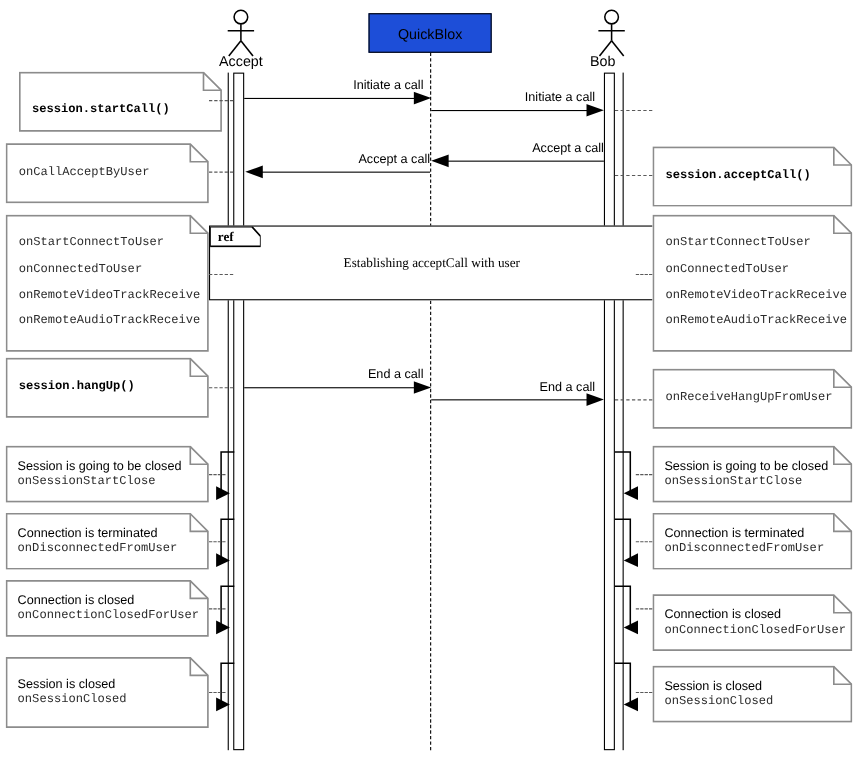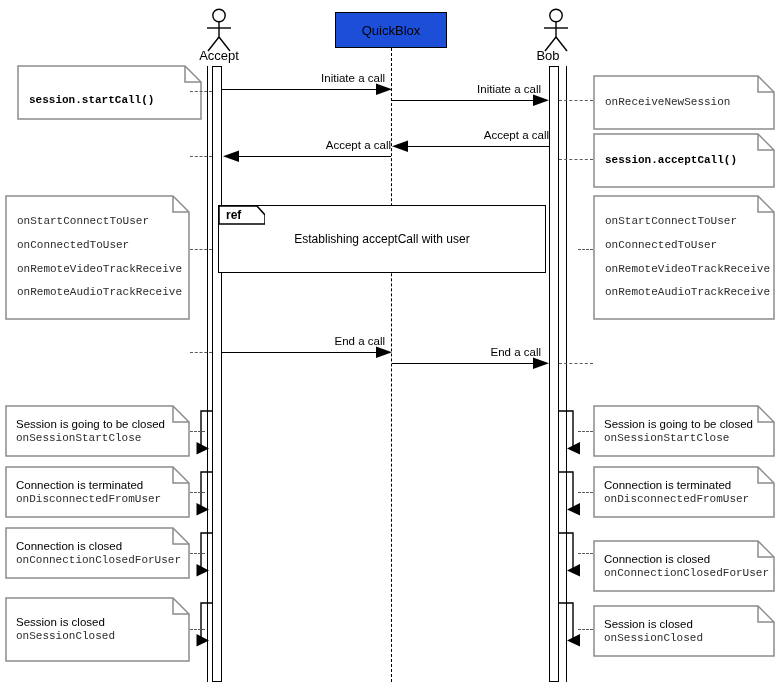--- a/index.html
+++ b/index.html
@@ -207,21 +207,21 @@
   <div class="msg-label" style="left:236px;top:139px;width:155px;">Accept a call</div>
 
   <div class="msg-line" style="left:406px;top:146px;width:143px;"></div>
   <div class="arrowhead" style="left:391px;top:139px;">
     <svg width="17" height="15" viewBox="0 0 17 15">
         <polygon points="17,1.5 1,7.2 17,13" fill="#000"></polygon>
       </svg>
   </div>
   <div class="msg-label" style="left:406px;top:129px;width:143px;">Accept a call</div>
 
-  <div class="ref-frag" style="left:218px;top:205px;width:328px;height:68px;">
+  <div class="ref-frag" style="left:190px;top:205px;width:405px;height:68px;font-family:Liberation Serif, serif;">
     <div class="ref-tag">
       <svg width="46" height="19" viewBox="0 0 46 19">
         <path d="M0,0 L38,0 L46,9 L46,18 L0,18 Z" fill="#fff" stroke="#000" stroke-width="1.5"></path>
       </svg>
     </div>
     <div class="ref-tag-text">ref</div>
     <div class="ref-content">Establishing acceptCall with user</div>
   </div>
 
   <div class="msg-line" style="left:222px;top:352px;width:163px;"></div>
@@ -294,36 +294,54 @@
     <svg class="note-shape" width="185" height="55" viewBox="0 0 185 55" preserveAspectRatio="none">
       <path d="M1,1 L168,1 L184,17 L184,54 L1,54 Z" fill="#fff" stroke="#8c8c8c" stroke-width="1.5"></path>
       <path d="M168,1 L168,17 L184,17" fill="none" stroke="#8c8c8c" stroke-width="1.5"></path>
     </svg>
     <div class="note-body">
       <div class="note-line mono-bold">session.startCall()</div>
     </div>
   </div>
   <div class="connector" style="left:190px;top:91px;width:22px;"></div>
 
+  <div class="note" style="left:5px;top:130px;width:185px;height:55px;">
+    <svg class="note-shape" width="185" height="55" viewBox="0 0 185 55" preserveAspectRatio="none">
+      <path d="M1,1 L168,1 L184,17 L184,54 L1,54 Z" fill="#fff" stroke="#8c8c8c" stroke-width="1.5"></path>
+      <path d="M168,1 L168,17 L184,17" fill="none" stroke="#8c8c8c" stroke-width="1.5"></path>
+    </svg>
+    <div class="note-body">
+      <div class="note-line mono">onCallAcceptByUser</div>
+    </div>
+  </div>
   <div class="connector" style="left:190px;top:156px;width:22px;"></div>
 
   <div class="note" style="left:5px;top:195px;width:185px;height:125px;">
     <svg class="note-shape" width="185" height="125" viewBox="0 0 185 125" preserveAspectRatio="none">
       <path d="M1,1 L168,1 L184,17 L184,124 L1,124 Z" fill="#fff" stroke="#8c8c8c" stroke-width="1.5"></path>
       <path d="M168,1 L168,17 L184,17" fill="none" stroke="#8c8c8c" stroke-width="1.5"></path>
     </svg>
     <div class="note-body" style="padding:10px 12px;">
       <div class="note-line mono spaced">onStartConnectToUser</div>
       <div class="note-line mono spaced">onConnectedToUser</div>
       <div class="note-line mono spaced">onRemoteVideoTrackReceive</div>
       <div class="note-line mono">onRemoteAudioTrackReceive</div>
     </div>
   </div>
   <div class="connector" style="left:190px;top:249px;width:22px;"></div>
 
+  <div class="note" style="left:5px;top:325px;width:185px;height:55px;">
+    <svg class="note-shape" width="185" height="55" viewBox="0 0 185 55" preserveAspectRatio="none">
+      <path d="M1,1 L168,1 L184,17 L184,54 L1,54 Z" fill="#fff" stroke="#8c8c8c" stroke-width="1.5"></path>
+      <path d="M168,1 L168,17 L184,17" fill="none" stroke="#8c8c8c" stroke-width="1.5"></path>
+    </svg>
+    <div class="note-body">
+      <div class="note-line mono-bold">session.hangUp()</div>
+    </div>
+  </div>
   <div class="connector" style="left:190px;top:352px;width:22px;"></div>
 
   <div class="note" style="left:5px;top:405px;width:185px;height:52px;">
     <svg class="note-shape" width="185" height="52" viewBox="0 0 185 52" preserveAspectRatio="none">
       <path d="M1,1 L168,1 L184,17 L184,51 L1,51 Z" fill="#fff" stroke="#8c8c8c" stroke-width="1.5"></path>
       <path d="M168,1 L168,17 L184,17" fill="none" stroke="#8c8c8c" stroke-width="1.5"></path>
     </svg>
     <div class="note-body" style="padding:6px 11px;">
       <div class="note-line sans" style="margin-bottom:3px;">Session is going to be closed</div>
       <div class="note-line mono">onSessionStartClose</div>
@@ -360,29 +378,20 @@
       <path d="M1,1 L168,1 L184,17 L184,64 L1,64 Z" fill="#fff" stroke="#8c8c8c" stroke-width="1.5"></path>
       <path d="M168,1 L168,17 L184,17" fill="none" stroke="#8c8c8c" stroke-width="1.5"></path>
     </svg>
     <div class="note-body" style="padding:6px 11px;">
       <div class="note-line sans" style="margin-bottom:3px;">Session is closed</div>
       <div class="note-line mono">onSessionClosed</div>
     </div>
   </div>
   <div class="connector" style="left:190px;top:629px;width:15px;"></div>
 
-  <div class="note" style="left:593px;top:75px;width:182px;height:55px;">
-    <svg class="note-shape" width="182" height="55" viewBox="0 0 182 55" preserveAspectRatio="none">
-      <path d="M1,1 L165,1 L181,17 L181,54 L1,54 Z" fill="#fff" stroke="#8c8c8c" stroke-width="1.5"></path>
-      <path d="M165,1 L165,17 L181,17" fill="none" stroke="#8c8c8c" stroke-width="1.5"></path>
-    </svg>
-    <div class="note-body">
-      <div class="note-line mono">onReceiveNewSession</div>
-    </div>
-  </div>
   <div class="connector" style="left:559px;top:100px;width:34px;"></div>
 
   <div class="note" style="left:593px;top:133px;width:182px;height:55px;">
     <svg class="note-shape" width="182" height="55" viewBox="0 0 182 55" preserveAspectRatio="none">
       <path d="M1,1 L165,1 L181,17 L181,54 L1,54 Z" fill="#fff" stroke="#8c8c8c" stroke-width="1.5"></path>
       <path d="M165,1 L165,17 L181,17" fill="none" stroke="#8c8c8c" stroke-width="1.5"></path>
     </svg>
     <div class="note-body">
       <div class="note-line mono-bold">session.acceptCall()</div>
     </div>
@@ -396,20 +405,29 @@
     </svg>
     <div class="note-body" style="padding:10px 12px;">
       <div class="note-line mono spaced">onStartConnectToUser</div>
       <div class="note-line mono spaced">onConnectedToUser</div>
       <div class="note-line mono spaced">onRemoteVideoTrackReceive</div>
       <div class="note-line mono">onRemoteAudioTrackReceive</div>
     </div>
   </div>
   <div class="connector" style="left:578px;top:249px;width:15px;"></div>
 
+  <div class="note" style="left:593px;top:335px;width:182px;height:55px;">
+    <svg class="note-shape" width="182" height="55" viewBox="0 0 182 55" preserveAspectRatio="none">
+      <path d="M1,1 L165,1 L181,17 L181,54 L1,54 Z" fill="#fff" stroke="#8c8c8c" stroke-width="1.5"></path>
+      <path d="M165,1 L165,17 L181,17" fill="none" stroke="#8c8c8c" stroke-width="1.5"></path>
+    </svg>
+    <div class="note-body">
+      <div class="note-line mono">onReceiveHangUpFromUser</div>
+    </div>
+  </div>
   <div class="connector" style="left:559px;top:363px;width:34px;"></div>
 
   <div class="note" style="left:593px;top:405px;width:182px;height:52px;">
     <svg class="note-shape" width="182" height="52" viewBox="0 0 182 52" preserveAspectRatio="none">
       <path d="M1,1 L165,1 L181,17 L181,51 L1,51 Z" fill="#fff" stroke="#8c8c8c" stroke-width="1.5"></path>
       <path d="M165,1 L165,17 L181,17" fill="none" stroke="#8c8c8c" stroke-width="1.5"></path>
     </svg>
     <div class="note-body" style="padding:6px 11px;">
       <div class="note-line sans" style="margin-bottom:3px;">Session is going to be closed</div>
       <div class="note-line mono">onSessionStartClose</div>

